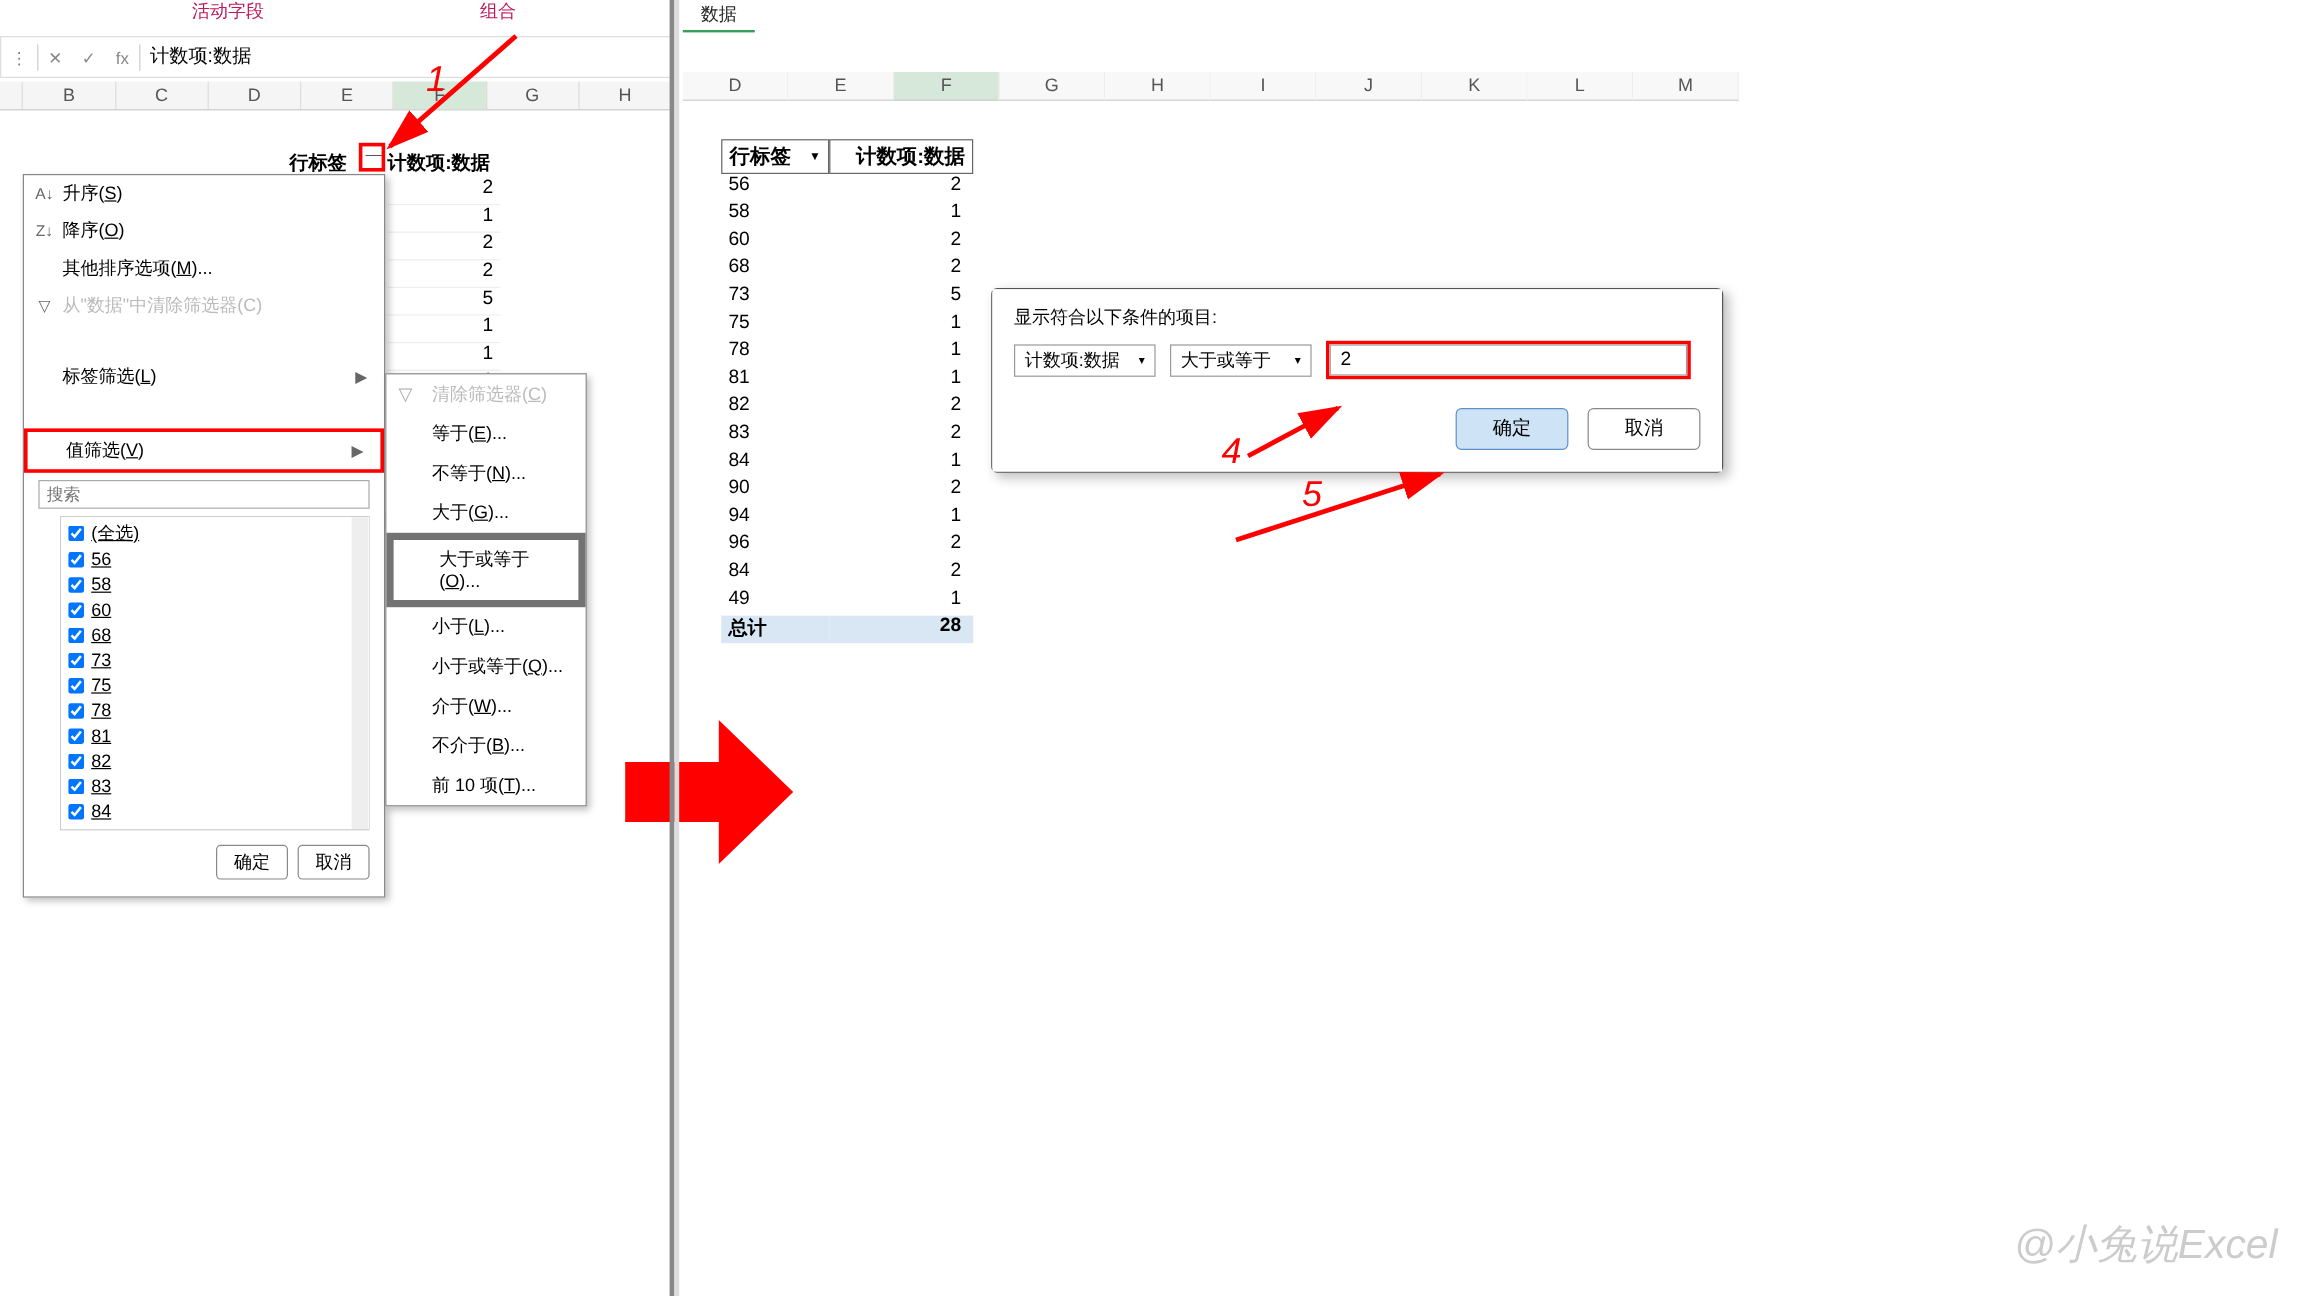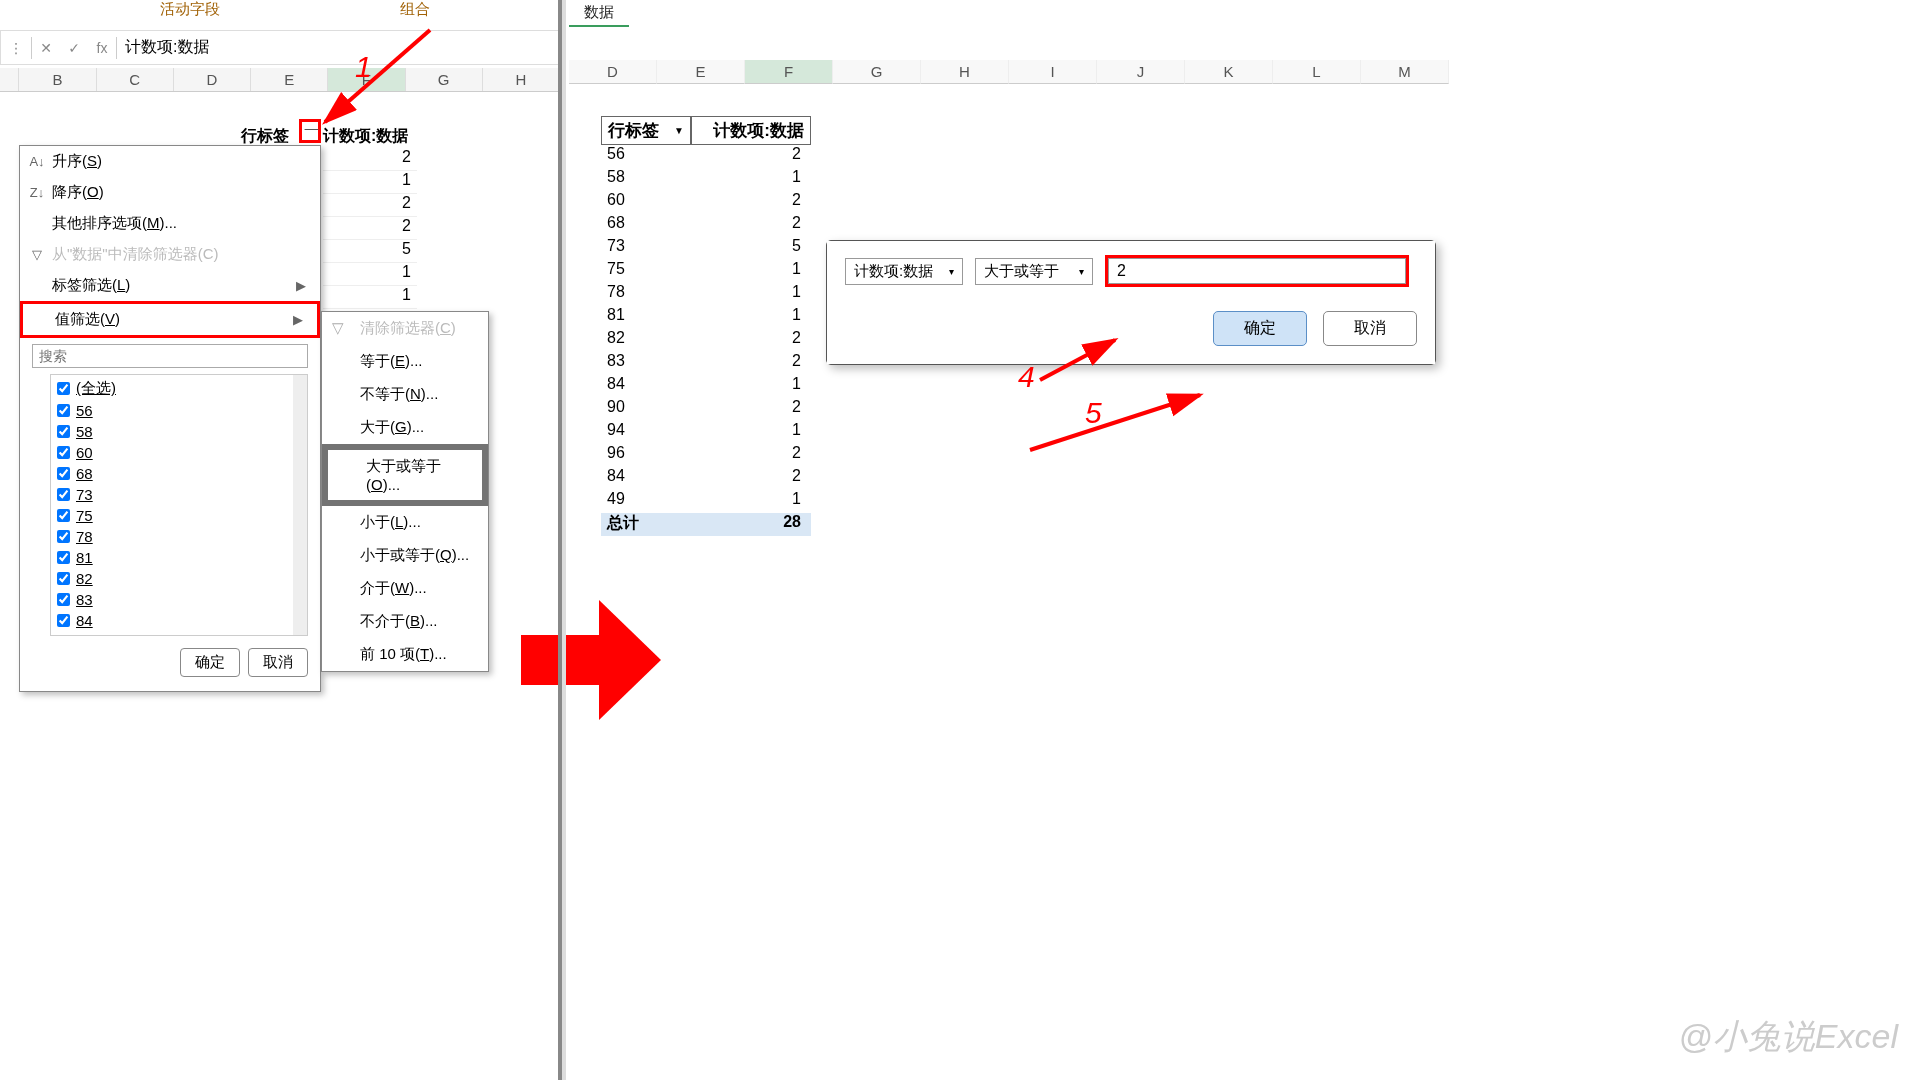--- a/index.html
+++ b/index.html
@@ -1,20 +1,20 @@
 <!DOCTYPE html>
 <html><head>
 <meta charset="utf-8">
 <style>
 * { box-sizing: border-box; margin: 0; padding: 0; font-family: "Microsoft YaHei", "SimSun", Arial, sans-serif; }
 body { background: #fff; width: 1920px; height: 1080px; position: relative; overflow: hidden; }
 
 
 .ribbon-tabs { position: absolute; top: 0; left: 0; width: 560px; height: 20px; display: flex; }
-.ribbon-tab { position: absolute; font-size: 15px; color: #a16207; }
+.ribbon-tab { position: absolute; font-size: 15px; color: #be185d; }
 .rt1 { left: 160px; }
 .rt2 { left: 400px; }
 
 .formula-bar { position: absolute; top: 30px; left: 0; width: 560px; height: 35px; border: 1px solid #ddd; display: flex; align-items: center; background: #fff; }
 .fb-ctrl { width: 30px; text-align: center; font-size: 14px; color: #888; }
 .fb-sep { border-left: 1px solid #ccc; height: 22px; }
 .fb-icon { width: 28px; text-align: center; font-size: 14px; color: #888; }
 .fb-val { padding-left: 8px; font-size: 16px; }
 
 .col-headers { position: absolute; top: 68px; left: 0; width: 560px; height: 24px; display: flex; border-bottom: 1px solid #ccc; background: #f5f5f5; }
@@ -24,21 +24,21 @@
 .filter-btn-box { position: absolute; left: 299px; top: 119px; width: 22px; height: 24px; border: 3px solid red; display:flex; align-items:center; justify-content:center; z-index:20; background:#fff; }
 .dropdown-sm { width: 10px; height: 10px; background: linear-gradient(135deg, transparent 45%, #555 45%, #555 55%, transparent 55%); transform: rotate(45deg) translateY(-2px); display:inline-block; }
 
 .left-vals { position: absolute; left: 323px; top: 148px; width: 94px; }
 .lv { height: 23px; text-align: right; font-size: 16px; padding-right: 6px; border-bottom: 1px solid #eee; }
 
 
 .filter-dd { position: absolute; left: 19px; top: 145px; width: 302px; background: #fff; border: 1px solid #888; box-shadow: 3px 3px 6px rgba(0,0,0,0.25); z-index: 30; }
 .dd-item { display: flex; align-items: center; padding: 6px 10px 6px 32px; font-size: 15px; position: relative; }
 .dd-item .arrow { position: absolute; right: 14px; color: #666; font-size: 13px; }
-.dd-item.sub { position: relative; }
+.dd-item.sub { position: relative; margin-top: 28px; }
 .dd-item.hl { border: 3px solid red; }
 .dd-disabled { color: #bbb; }
 .dd-icon { position: absolute; left: 8px; width: 18px; text-align: center; font-size: 13px; color: #666; }
 .dd-search { margin: 6px 12px; }
 .dd-search input { width: 100%; padding: 3px 6px; font-size: 14px; border: 1px solid #aaa; }
 .dd-list { margin: 4px 12px 2px 30px; border: 1px solid #ccc; height: 262px; overflow-y: auto; padding: 2px 0; background:#fff; position:relative; }
 .dd-li { display: flex; align-items: center; padding: 2px 6px; font-size: 15px; text-decoration: underline; }
 .dd-li input { margin-right: 6px; }
 .dd-scroll { position:absolute; right:0; top:0; height:100%; width:14px; background:#eee; }
 .dd-btns { text-align: right; padding: 10px 12px 14px; display:flex; justify-content:flex-end; gap:8px; }
@@ -343,20 +343,21 @@
       </div>
     </div>
   <div class="rt-row total">
     <div class="rt-c1">总计</div>
     <div class="rt-c2">28</div>
   </div>
 </div>
 
 <div class="dialog">
   <div class="dlg-body">
+    <div class="dlg-lbl">显示符合以下条件的项目:</div>
     <div class="dlg-row">
       <div class="dlg-select">
           <span>计数项:数据</span>
           <span style="font-size:10px;">▾</span>
         </div>
       <div class="dlg-select">
           <span>大于或等于</span>
           <span style="font-size:10px;">▾</span>
         </div>
       <span class="dlg-input-box"><input class="dlg-input" value="2" style=""></span>

